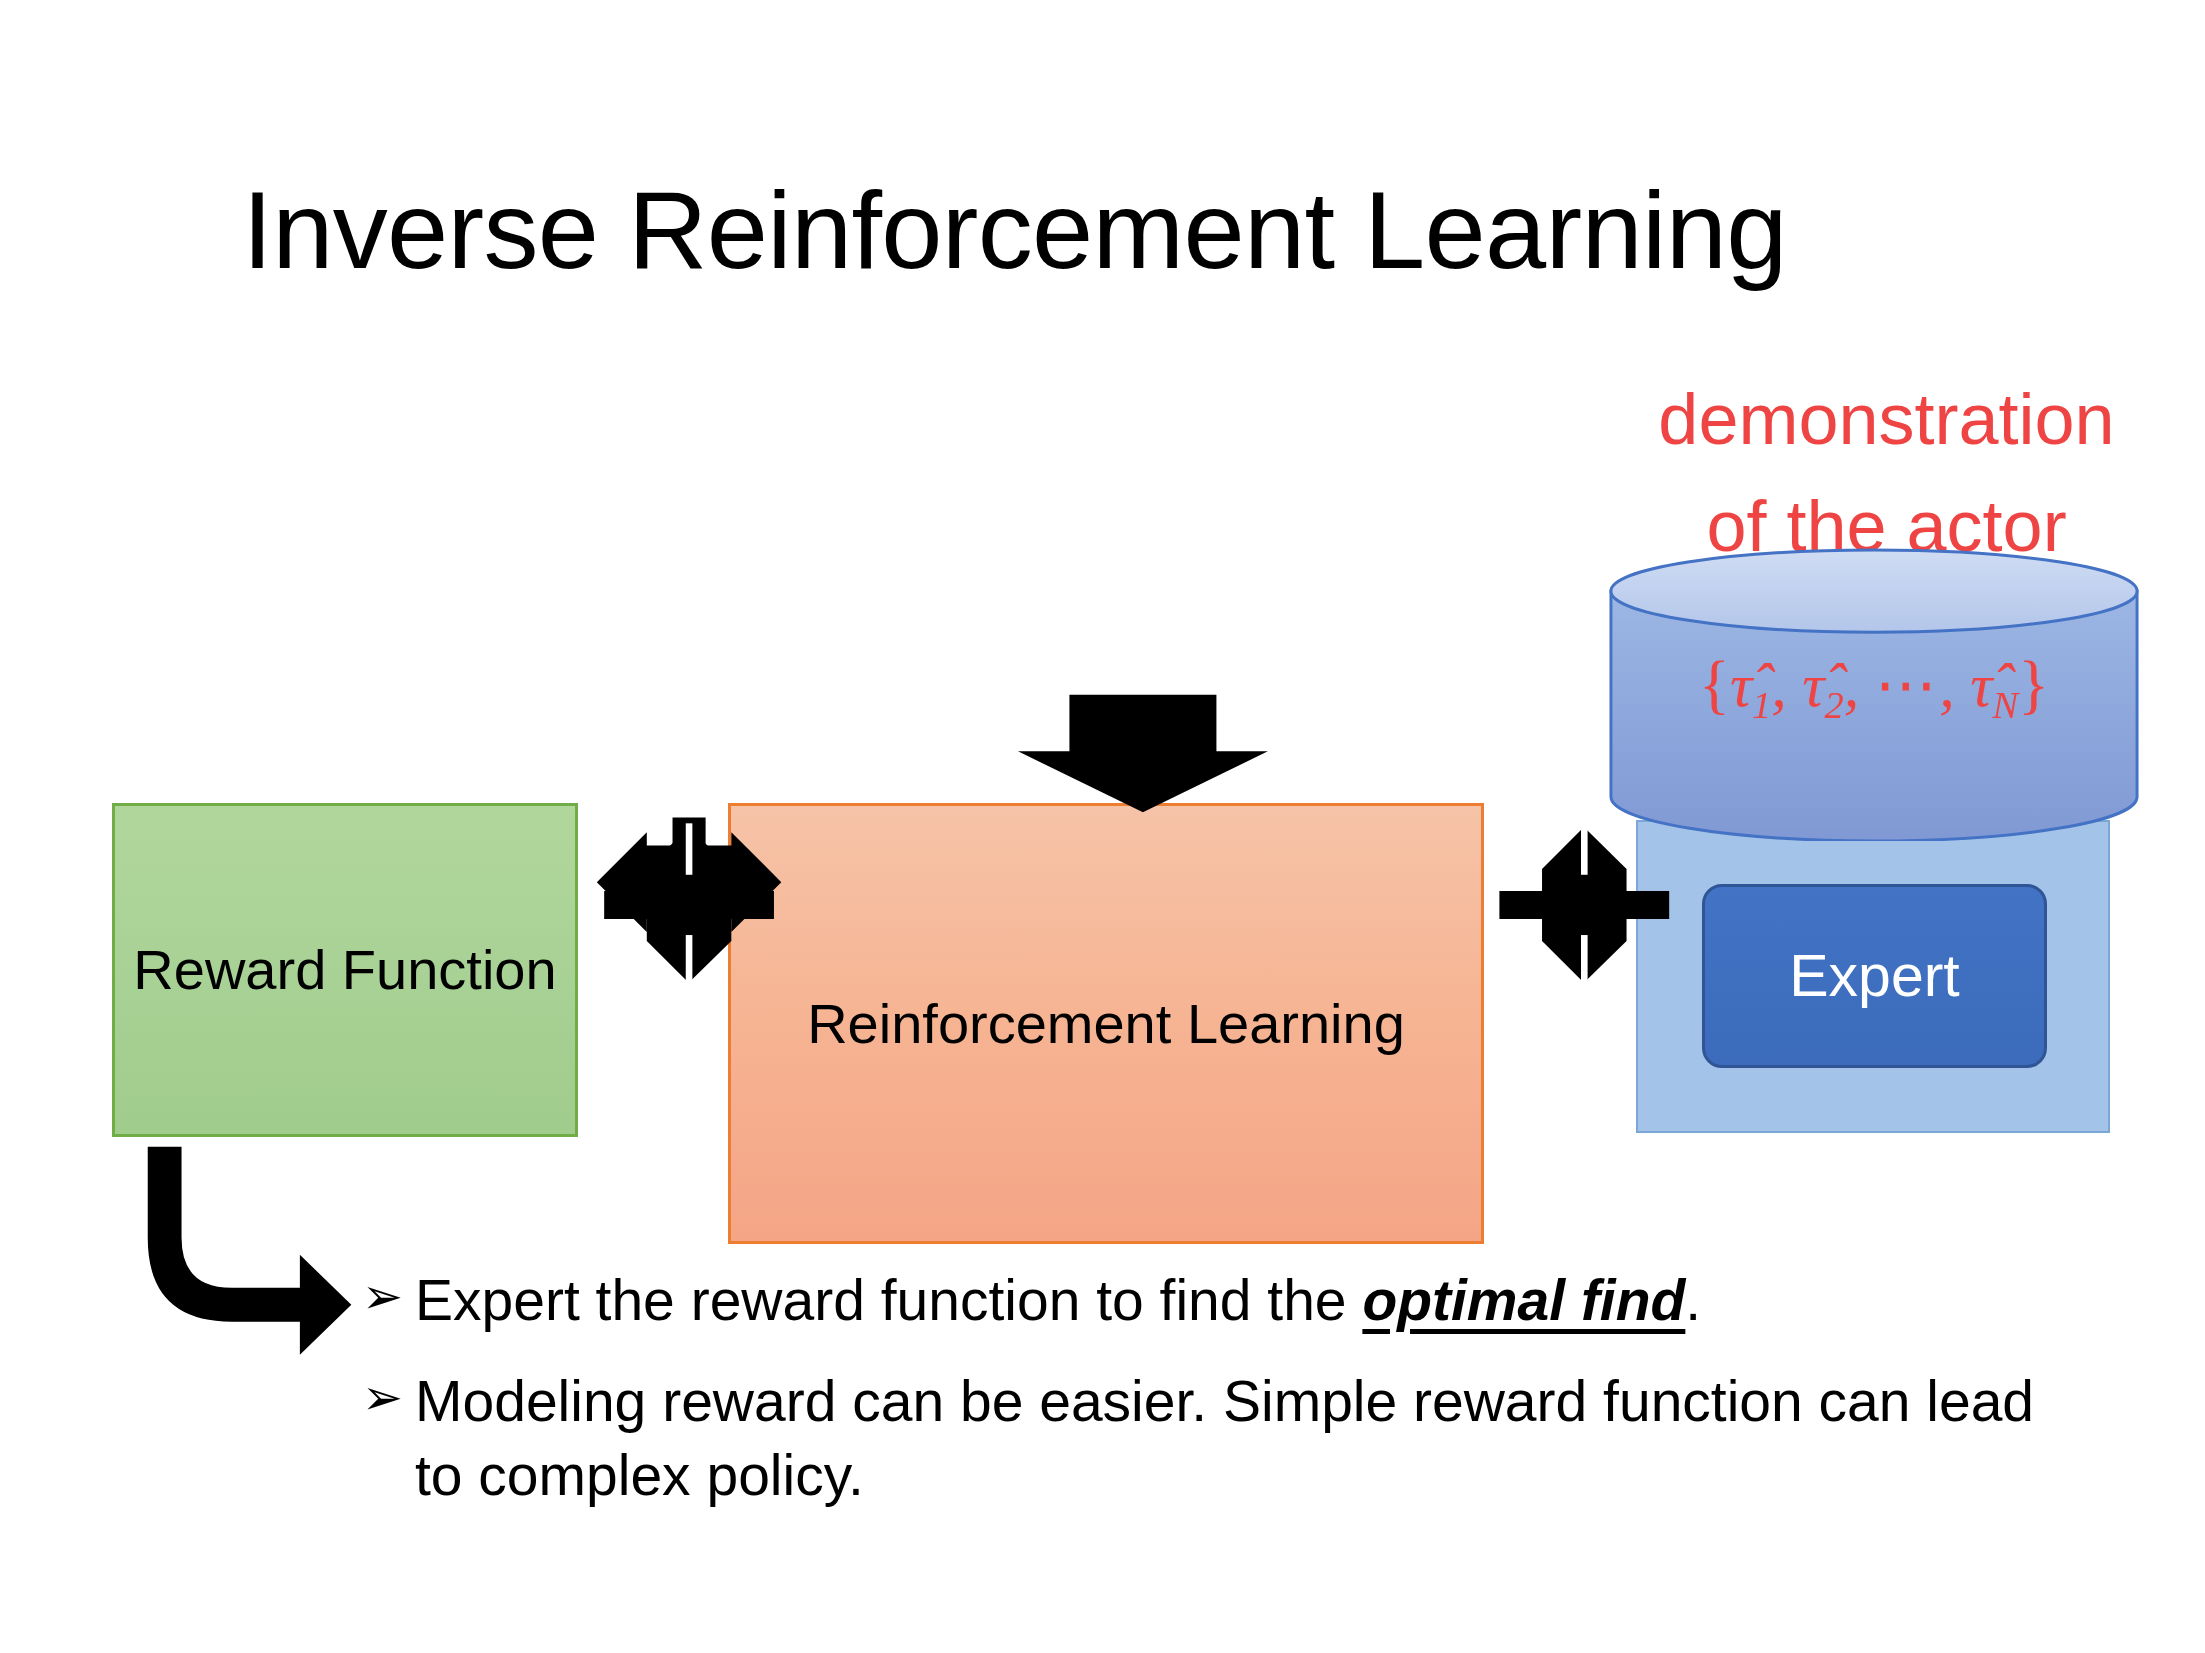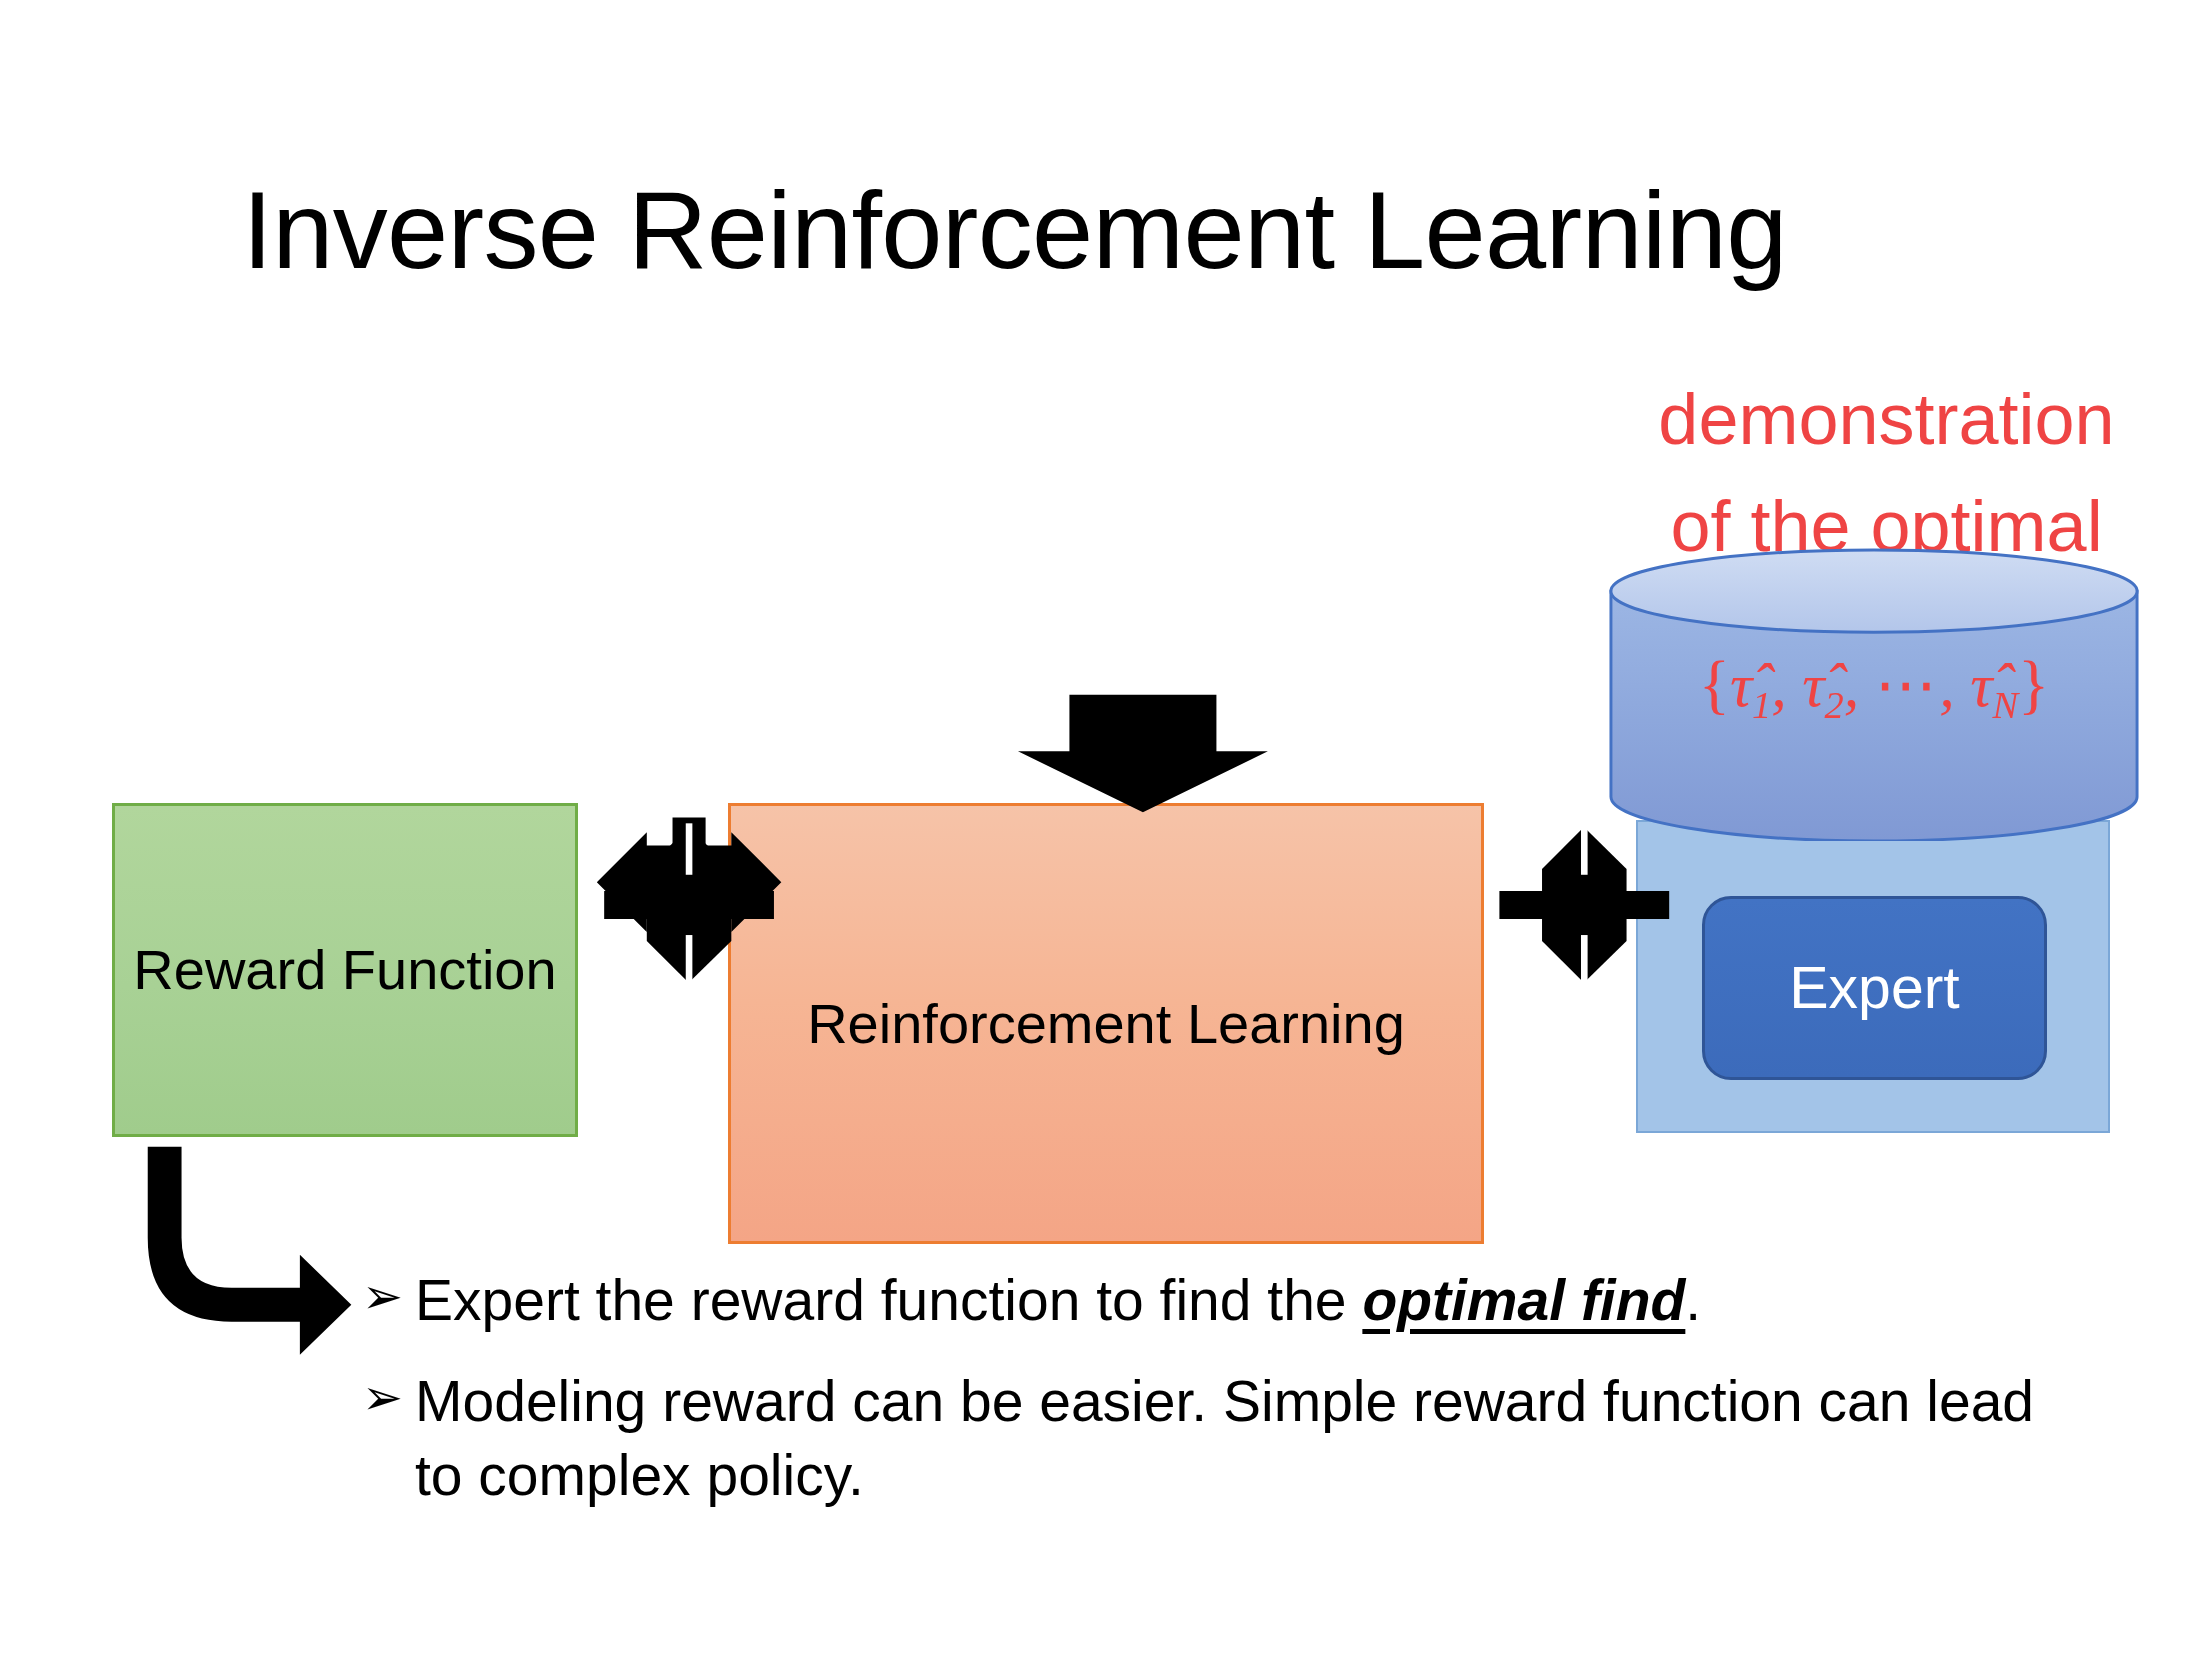--- a/index.html
+++ b/index.html
@@ -96,29 +96,28 @@
     border: 2.2px solid #7ba7d7;
   }
 
   #expert-button {
     position: absolute;
     left: 1702px;
     top: 884px;
     width: 345px;
     height: 184px;
     box-sizing: border-box;
-    border-radius: 29px;
+    border-radius: 20px;
     background: linear-gradient(180deg, #4273c4 0%, #3c6bbb 100%);
     border: 3.7px solid #2f5597;
     display: flex;
     align-items: center;
     justify-content: center;
     color: #ffffff;
     font-size: 59px;
-    margin-top: 12px;
   }
 
   #cylinder {
     position: absolute;
     left: 1608px;
     top: 547px;
     width: 532px;
     height: 294px;
   }
 
@@ -200,21 +199,21 @@
   <div class="pbox" id="rl-box">
     <span>Reinforcement Learning</span>
   </div>
 
   <div class="pbox" id="reward-box">
     <span>Reward Function</span>
   </div>
 
   <div id="demo-caption">
     <div>demonstration</div>
-    <div>of the optimal</div>
+    <div>of the actor</div>
   </div>
 
   <div id="expert-panel"></div>
 
   <svg id="cylinder" viewBox="0 0 724 400">
     <defs>
       <linearGradient id="cylBodyGrad" x1="0" y1="0" x2="0" y2="1">
         <stop offset="0%" stop-color="#9cb6e4"></stop>
         <stop offset="45%" stop-color="#8fa9dd"></stop>
         <stop offset="100%" stop-color="#8099d4"></stop>

